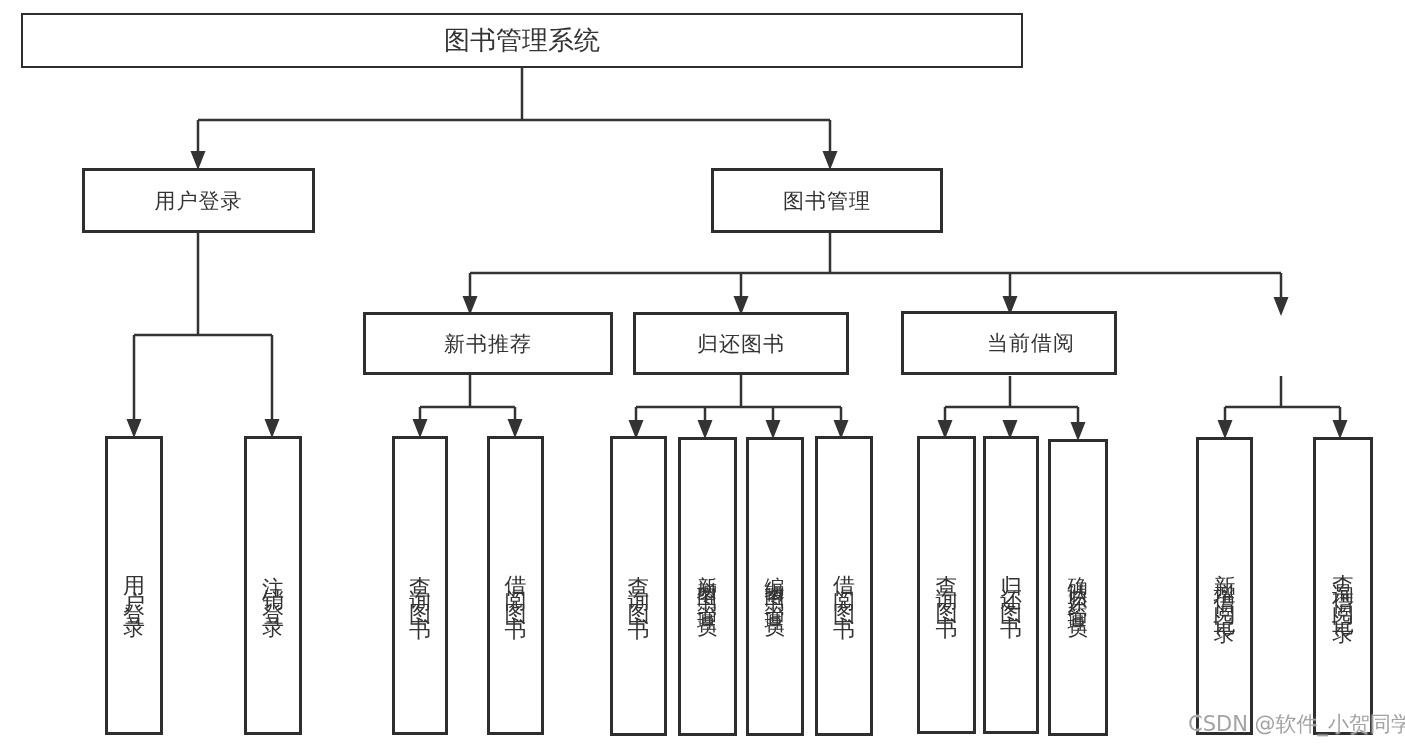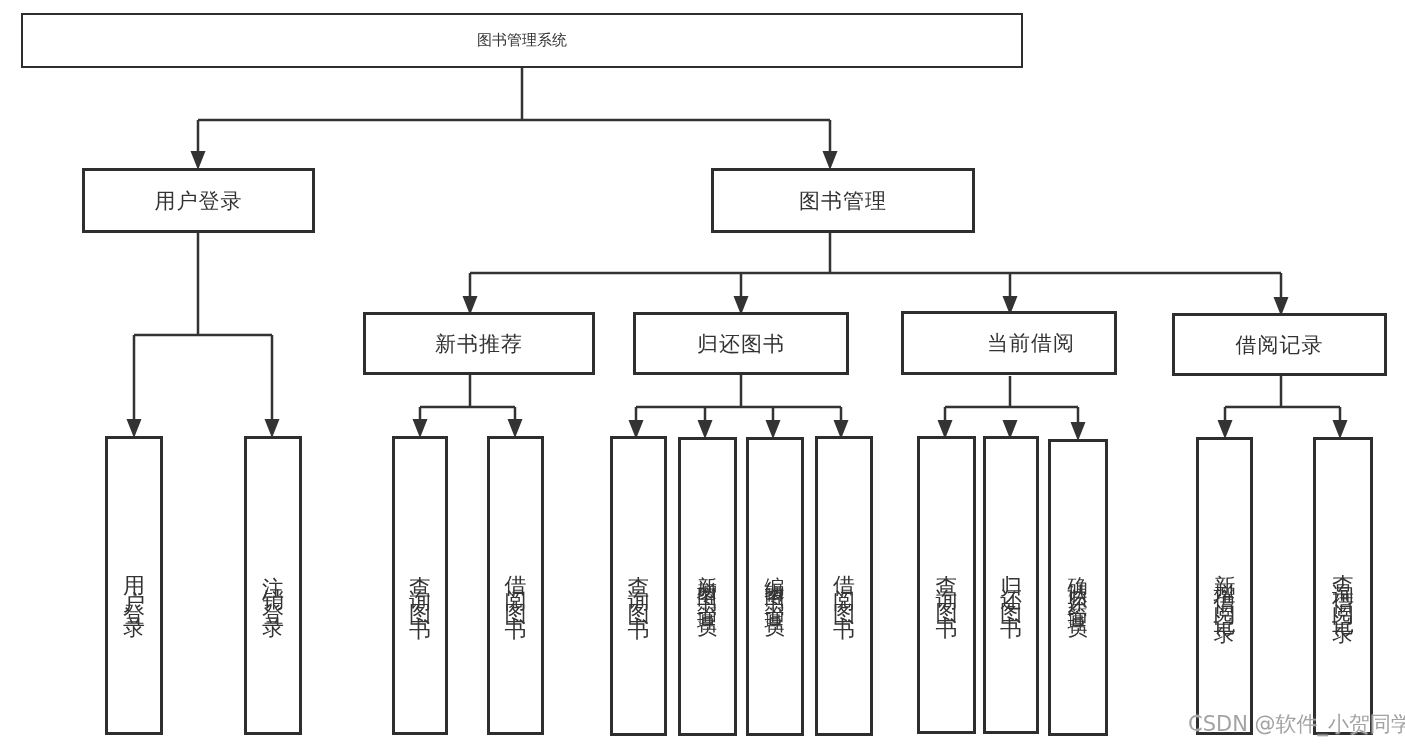--- a/index.html
+++ b/index.html
@@ -16,21 +16,21 @@
     position:absolute;
     background:#ffffff;
     border:3px solid #2e2e2e;
     box-sizing:border-box;
     display:flex;
     align-items:center;
     justify-content:center;
     z-index:1;
     color:#333333;
   }
-  .node.root{border-width:2px;font-size:15px;}
+  .node.root{border-width:2px;font-size:26px;}
   .node.h{font-size:21px;letter-spacing:1px;}
   .vtext{
     writing-mode:vertical-rl;
     text-orientation:mixed;
     white-space:nowrap;
     line-height:1;
   }
   .v4 .vtext{font-size:22px;letter-spacing:14px;}
   .v6 .vtext{font-size:22px;letter-spacing:10px;}
   .v9 .vtext{font-size:20px;letter-spacing:6px;}
@@ -90,26 +90,25 @@
       M945 439 L937.5 420 L952.5 420 Z
       M1010 439 L1002.5 420 L1017.5 420 Z
       M1078 441 L1070.5 422 L1085.5 422 Z
       M1225 439 L1217.5 420 L1232.5 420 Z
       M1340 439 L1332.5 420 L1347.5 420 Z"></path>
   </svg>
 
   <div class="node root" style="left:21px;top:13px;width:1002px;height:55px;">图书管理系统</div>
 
   <div class="node h" style="left:82px;top:168px;width:233px;height:65px;">用户登录</div>
-  <div class="node h" style="left:711px;top:168px;width:264px;height:65px;">图书管理</div>
+  <div class="node h" style="left:711px;top:168px;width:232px;height:65px;">图书管理</div>
 
-  <div class="node h" style="left:363px;top:312px;width:232px;height:63px;">新书推荐</div>
+  <div class="node h" style="left:363px;top:312px;width:250px;height:63px;">新书推荐</div>
   <div class="node h" style="left:633px;top:312px;width:216px;height:63px;">归还图书</div>
   <div class="node h" style="left:901px;top:311px;width:216px;height:64px;padding-left:44px;">当前借阅</div>
-  <div class="node h" style="left:1172px;top:313px;width:215px;height:63px;">借阅记录</div>
 
   <div class="node v4" style="left:105px;top:436px;width:58px;height:299px;">
     <span class="vtext">用户登录</span>
   </div>
   <div class="node v4" style="left:244px;top:436px;width:58px;height:299px;">
     <span class="vtext">注销登录</span>
   </div>
 
   <div class="node v4" style="left:392px;top:436px;width:56px;height:299px;">
     <span class="vtext">查询图书</span>

